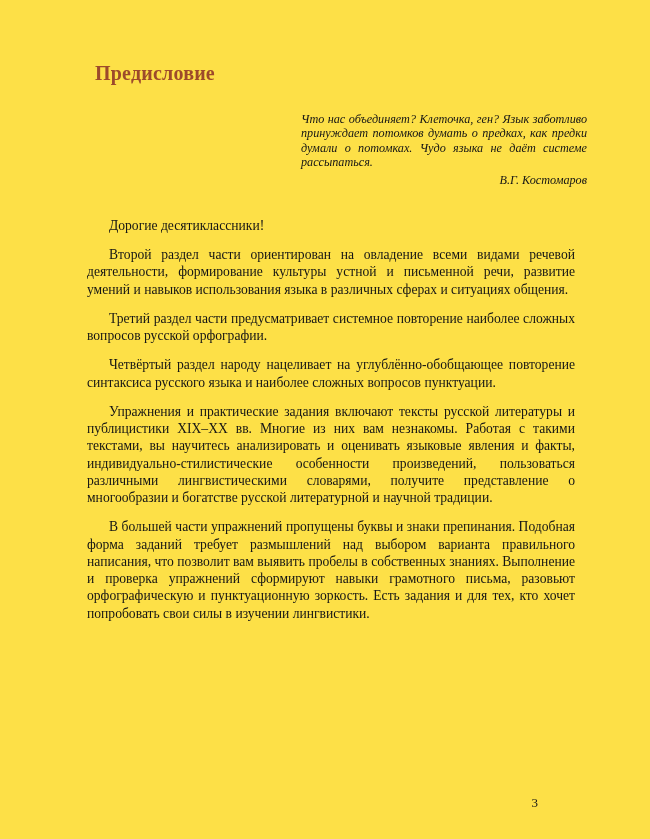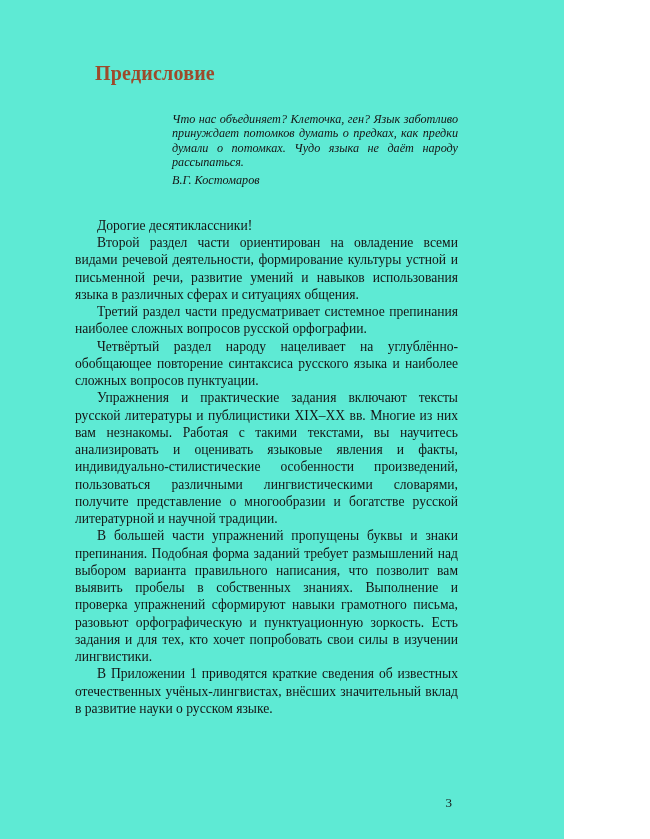--- a/index.html
+++ b/index.html
@@ -2,25 +2,25 @@
 <html lang="ru"><head>
 <meta charset="utf-8">
 <style>
   html, body {
     margin: 0;
     padding: 0;
     background: #ffffff;
   }
   .page {
     position: relative;
-    width: 564px;
+    width: 650px;
     height: 839px;
-    background: #5eead4;
+    background: #fde047;
     box-sizing: border-box;
-    padding: 62px 106px 0 75px;
+    padding: 62px 63px 0 75px;
     font-family: "Liberation Serif", "DejaVu Serif", serif;
     color: #151515;
     overflow: hidden;
   }
   .heading {
     font-family: "Liberation Serif", "DejaVu Serif", serif;
     font-weight: bold;
     font-size: 20px;
     letter-spacing: 0.2px;
     color: #9d4a2b;
@@ -35,58 +35,58 @@
     font-size: 12.2px;
     line-height: 1.18;
     text-align: justify;
     margin: 0;
     hyphens: auto;
   }
   .epigraph-attribution {
     font-style: italic;
     font-size: 12.2px;
     line-height: 1.18;
+    text-align: right;
     margin: 3px 0 0 0;
   }
   .body-text {
     margin-top: 30px;
     font-size: 13.6px;
     line-height: 1.27;
     text-align: justify;
     hyphens: auto;
   }
   .body-text p {
-    margin: 0;
+    margin: 12px;
     text-indent: 22px;
   }
   .page-number {
     position: absolute;
     right: 112px;
     bottom: 28px;
     font-size: 13px;
     color: #151515;
   }
 </style>
 </head>
 <body>
 
 <div class="page">
 
   <h1 class="heading">Предисловие</h1>
 
   <div class="epigraph">
-    <p class="epigraph-text">Что нас объединяет? Клеточка, ген? Язык заботливо принуждает потомков думать о предках, как предки думали о потомках. Чудо языка не даёт народу рассыпаться.</p>
+    <p class="epigraph-text">Что нас объединяет? Клеточка, ген? Язык заботливо принуждает потомков думать о предках, как предки думали о потомках. Чудо языка не даёт системе рассыпаться.</p>
     <p class="epigraph-attribution">В.Г. Костомаров</p>
   </div>
 
   <div class="body-text">
     <p>Дорогие десятиклассники!</p>
     <p>Второй раздел части ориентирован на овладение всеми видами речевой деятельности, формирование культуры устной и письменной речи, развитие умений и навыков использования языка в различных сферах и ситуациях общения.</p>
-    <p>Третий раздел части предусматривает системное препинания наиболее сложных вопросов русской орфографии.</p>
+    <p>Третий раздел части предусматривает системное повторение наиболее сложных вопросов русской орфографии.</p>
     <p>Четвёртый раздел народу нацеливает на углублённо-обобщающее повторение синтаксиса русского языка и наиболее сложных вопросов пунктуации.</p>
     <p>Упражнения и практические задания включают тексты русской литературы и публицистики XIX–XX вв. Многие из них вам незнакомы. Работая с такими текстами, вы научитесь анализировать и оценивать языковые явления и факты, индивидуально-стилистические особенности произведений, пользоваться различными лингвистическими словарями, получите представление о многообразии и богатстве русской литературной и научной традиции.</p>
     <p>В большей части упражнений пропущены буквы и знаки препинания. Подобная форма заданий требует размышлений над выбором варианта правильного написания, что позволит вам выявить пробелы в собственных знаниях. Выполнение и проверка упражнений сформируют навыки грамотного письма, разовьют орфографическую и пунктуационную зоркость. Есть задания и для тех, кто хочет попробовать свои силы в изучении лингвистики.</p>
-    <p>В Приложении 1 приводятся краткие сведения об известных отечественных учёных-лингвистах, внёсших значительный вклад в развитие науки о русском языке.</p>
   </div>
 
   <div class="page-number">3</div>
 
 </div>
 
 </body></html>

